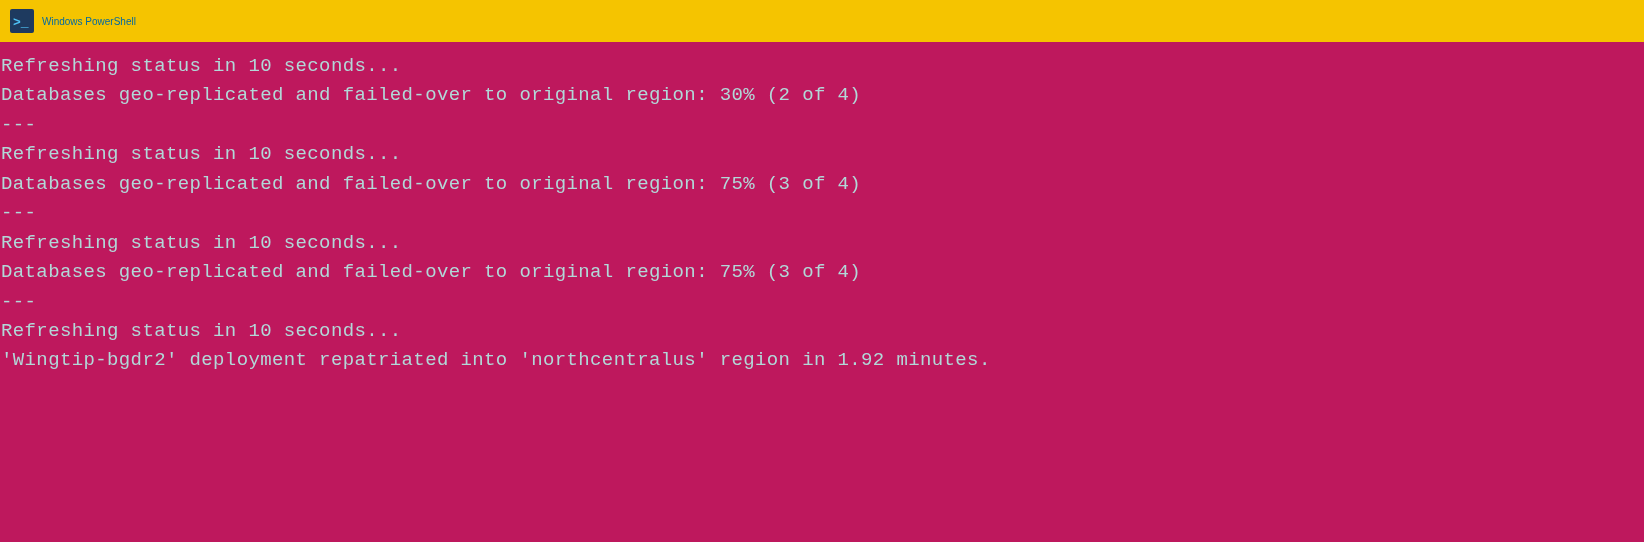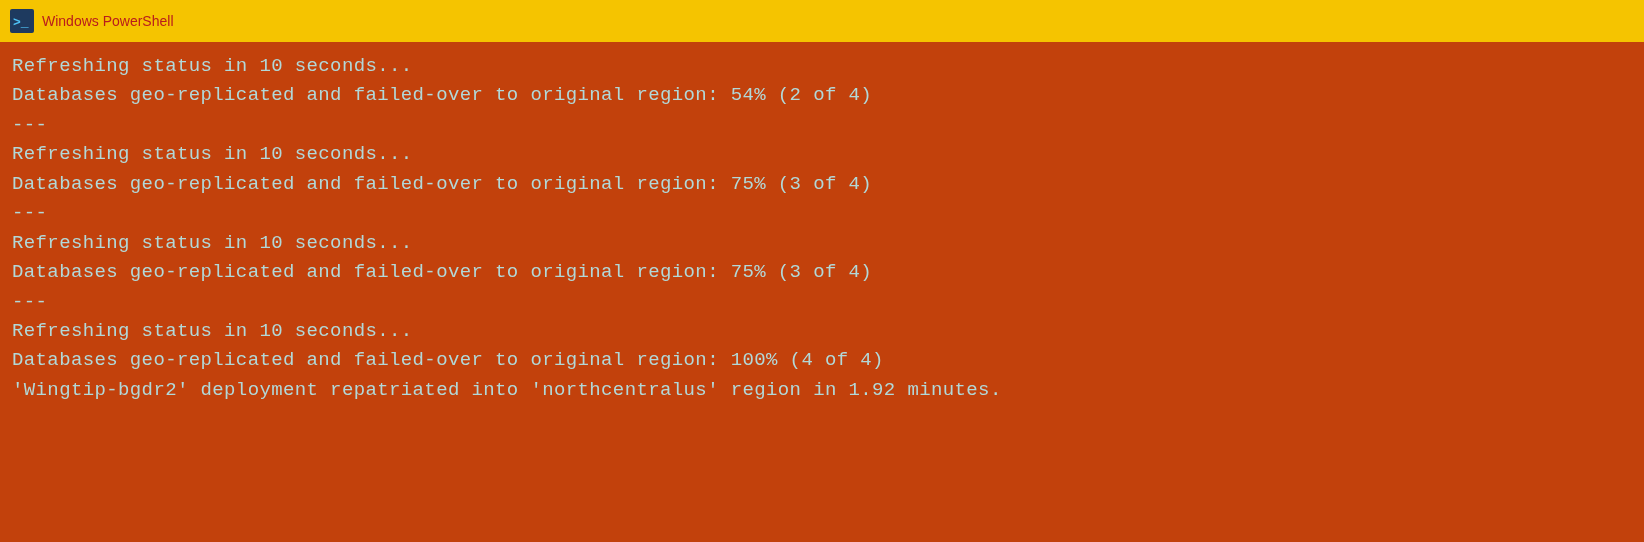--- a/index.html
+++ b/index.html
@@ -33,29 +33,29 @@
     }
 
     .title-bar-icon {
       width: 24px;
       height: 24px;
       flex-shrink: 0;
     }
 
     .title-bar-text {
       font-family: 'Segoe UI', Arial, sans-serif;
-      font-size: 14px;
-      color: #b91c1c;
+      font-size: 10px;
+      color: #0369a1;
       font-weight: 500;
     }
 
     .terminal-body {
-      background-color: #c2410c;
+      background-color: #be185d;
       flex: 1;
-      padding: 10px 12px;
+      padding: 10px 1px;
       overflow: hidden;
     }
 
     .terminal-line {
       font-size: 19px;
       line-height: 1.55;
       white-space: pre;
       color: #b2d8d8;
       font-weight: 400;
       letter-spacing: 0.02em;
@@ -67,28 +67,27 @@
 <div class="window">
   <div class="title-bar">
     <svg class="title-bar-icon" viewBox="0 0 24 24" xmlns="http://www.w3.org/2000/svg">
       <rect width="24" height="24" fill="#1e3a5f" rx="2"></rect>
       <text x="3" y="17" font-size="13" fill="#4fc3f7" font-family="Courier New" font-weight="bold">&gt;_</text>
     </svg>
     <span class="title-bar-text">Windows PowerShell</span>
   </div>
   <div class="terminal-body" id="terminal-output">
   <div class="terminal-line">Refreshing status in 10 seconds...</div>
-      <div class="terminal-line">Databases geo-replicated and failed-over to original region: 54% (2 of 4)</div>
+      <div class="terminal-line">Databases geo-replicated and failed-over to original region: 30% (2 of 4)</div>
       <div class="terminal-line">---</div>
       <div class="terminal-line"></div>
       <div class="terminal-line">Refreshing status in 10 seconds...</div>
       <div class="terminal-line">Databases geo-replicated and failed-over to original region: 75% (3 of 4)</div>
       <div class="terminal-line">---</div>
       <div class="terminal-line"></div>
       <div class="terminal-line">Refreshing status in 10 seconds...</div>
       <div class="terminal-line">Databases geo-replicated and failed-over to original region: 75% (3 of 4)</div>
       <div class="terminal-line">---</div>
       <div class="terminal-line"></div>
       <div class="terminal-line">Refreshing status in 10 seconds...</div>
-      <div class="terminal-line">Databases geo-replicated and failed-over to original region: 100% (4 of 4)</div>
       <div class="terminal-line">'Wingtip-bgdr2' deployment repatriated into 'northcentralus' region in 1.92 minutes.</div>
     </div>
 </div>
 
 </body></html>

